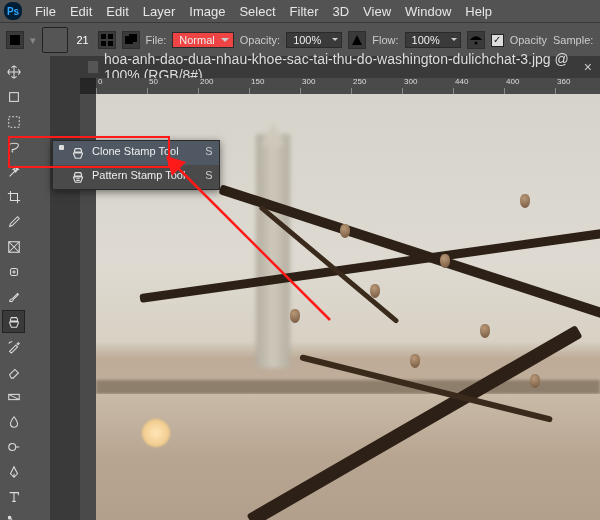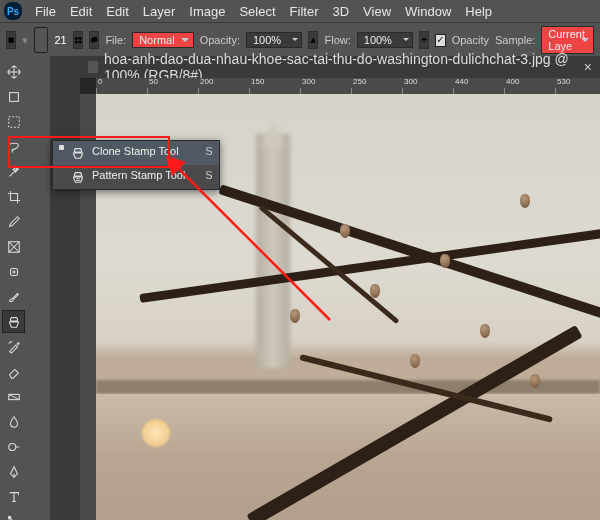--- a/index.html
+++ b/index.html
@@ -113,21 +113,20 @@
   <span class="opt-pct">100%</span>
   <span class="opt-ic">
       <svg viewBox="0 0 16 16">
         <path d="M2 8c4-5 8-5 12 0"></path>
         <circle cx="8" cy="11" r="1.5"></circle>
       </svg>
     </span>
   <span class="opt-chk">✓</span>
   <span class="opt-lbl">Opacity</span>
   <span class="opt-lbl">Sample:</span>
-  <span class="opt-sel" style="padding-right:8px">Current Laye</span>
 </div>
 
 <div class="work">
 
   <div class="toolbox">
     <div class="tool-col">
       <div class="tool">
           <svg viewBox="0 0 16 16">
             <path d="M8 1v14M1 8h14M5 3l3-2 3 2M5 13l3 2 3-2M3 5l-2 3 2 3M13 5l2 3-2 3"></path>
           </svg>
@@ -264,21 +263,21 @@
       <div class="rmk">
           <span>300</span>
         </div>
       <div class="rmk">
           <span>440</span>
         </div>
       <div class="rmk">
           <span>400</span>
         </div>
       <div class="rmk">
-          <span>530</span>
+          <span>360</span>
         </div>
 
     </div>
     <div class="ruler-v"></div>
 
     <div class="img">
       <div class="sky"></div>
       <div class="monument"></div>
       <div class="shore"></div>
       <div class="water"></div>

